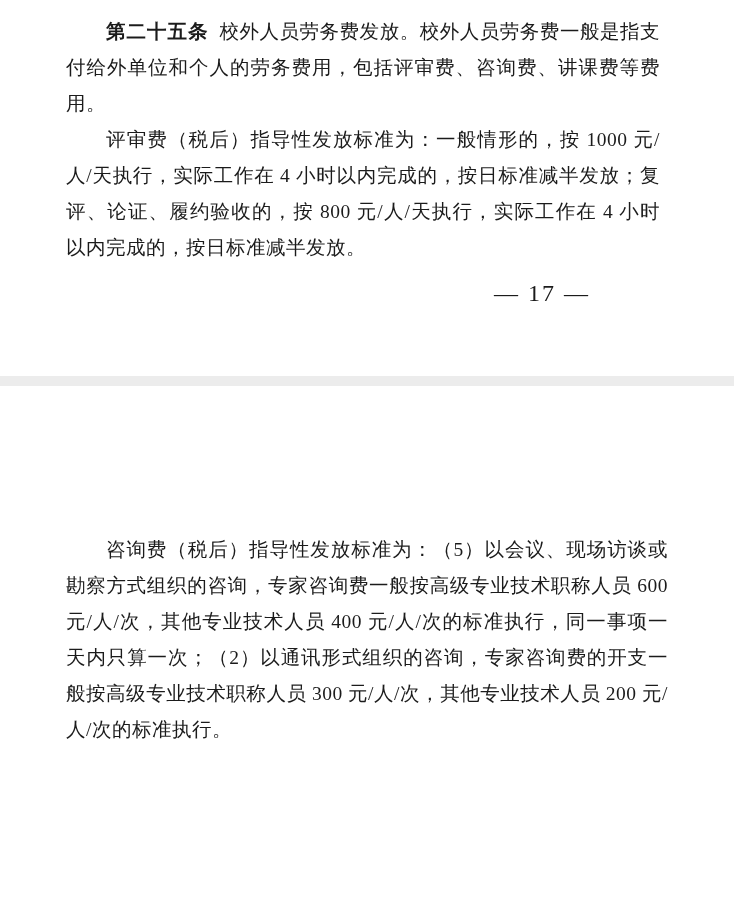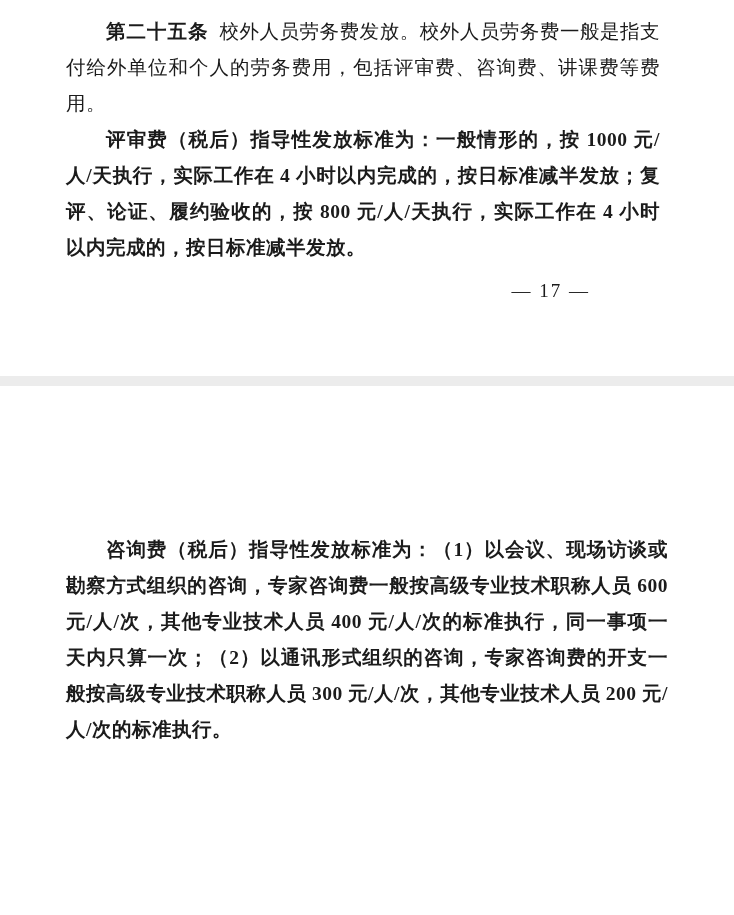--- a/index.html
+++ b/index.html
@@ -28,31 +28,30 @@
   .para {
     font-size: 19.5px;
     line-height: 36px;
     letter-spacing: 0.5px;
     text-align: justify;
     text-justify: inter-ideograph;
     margin: 0;
   }
   .para.indent {
     text-indent: 40px;
-    font-weight: bold;
   }
   .para.first-line-article {
     text-indent: 40px;
   }
   .art-title {
     font-weight: bold;
     letter-spacing: 1px;
   }
   .page-number {
-    font-size: 19px;
+    font-size: 24px;
     text-align: right;
     padding-right: 70px;
     margin-top: 14px;
     letter-spacing: 2px;
   }
   .sheet-gap {
     position: absolute;
     left: 0;
     width: 734px;
     height: 10px;
@@ -88,16 +87,16 @@
   <div class="page-number">— 17 —</div>
 
 </div>
 
 <div class="sheet-gap" style="top:376px;"></div>
 
 <div class="block-bottom">
 
   <div class="spacer-142"></div>
 
-  <p class="para indent">咨询费（税后）指导性发放标准为：（1）以会议、现场访谈或勘察方式组织的咨询，专家咨询费一般按高级专业技术职称人员 600 元/人/次，其他专业技术人员 400 元/人/次的标准执行，同一事项一天内只算一次；（2）以通讯形式组织的咨询，专家咨询费的开支一般按高级专业技术职称人员 300 元/人/次，其他专业技术人员 200 元/人/次的标准执行。</p>
+  <p class="para indent">咨询费（税后）指导性发放标准为：（5）以会议、现场访谈或勘察方式组织的咨询，专家咨询费一般按高级专业技术职称人员 600 元/人/次，其他专业技术人员 400 元/人/次的标准执行，同一事项一天内只算一次；（2）以通讯形式组织的咨询，专家咨询费的开支一般按高级专业技术职称人员 300 元/人/次，其他专业技术人员 200 元/人/次的标准执行。</p>
 
 
 </div>
 
 </body></html>

